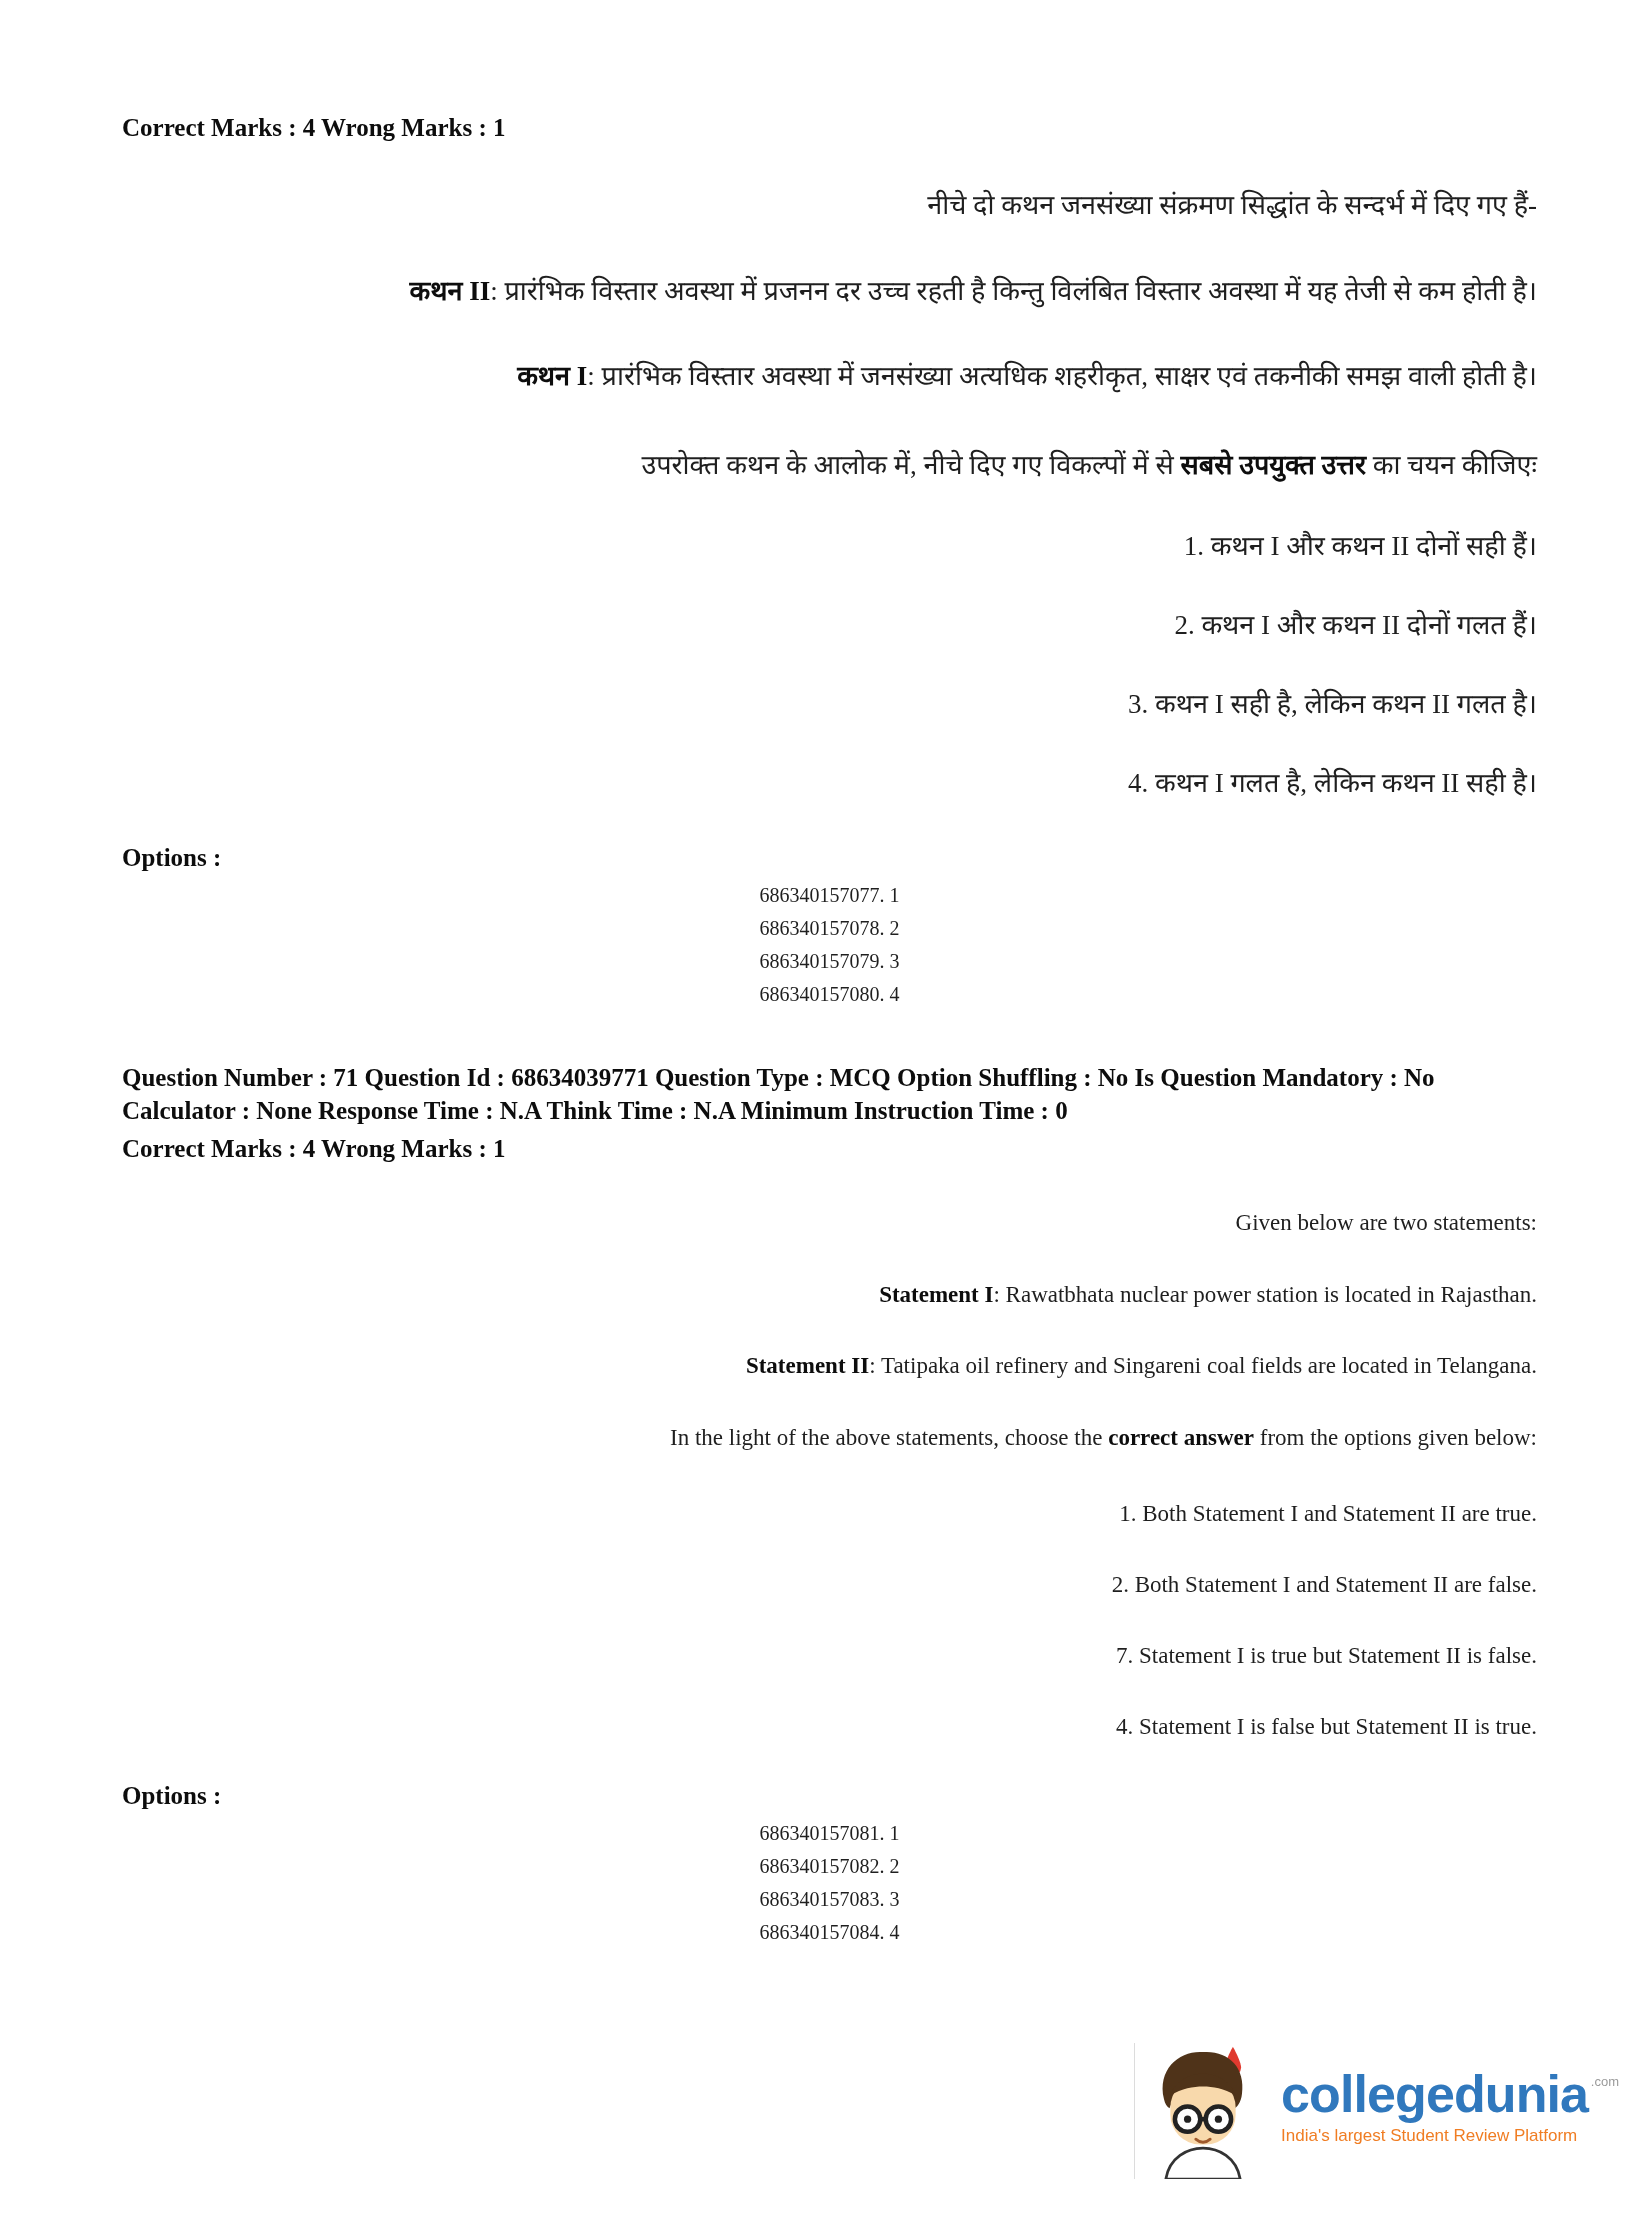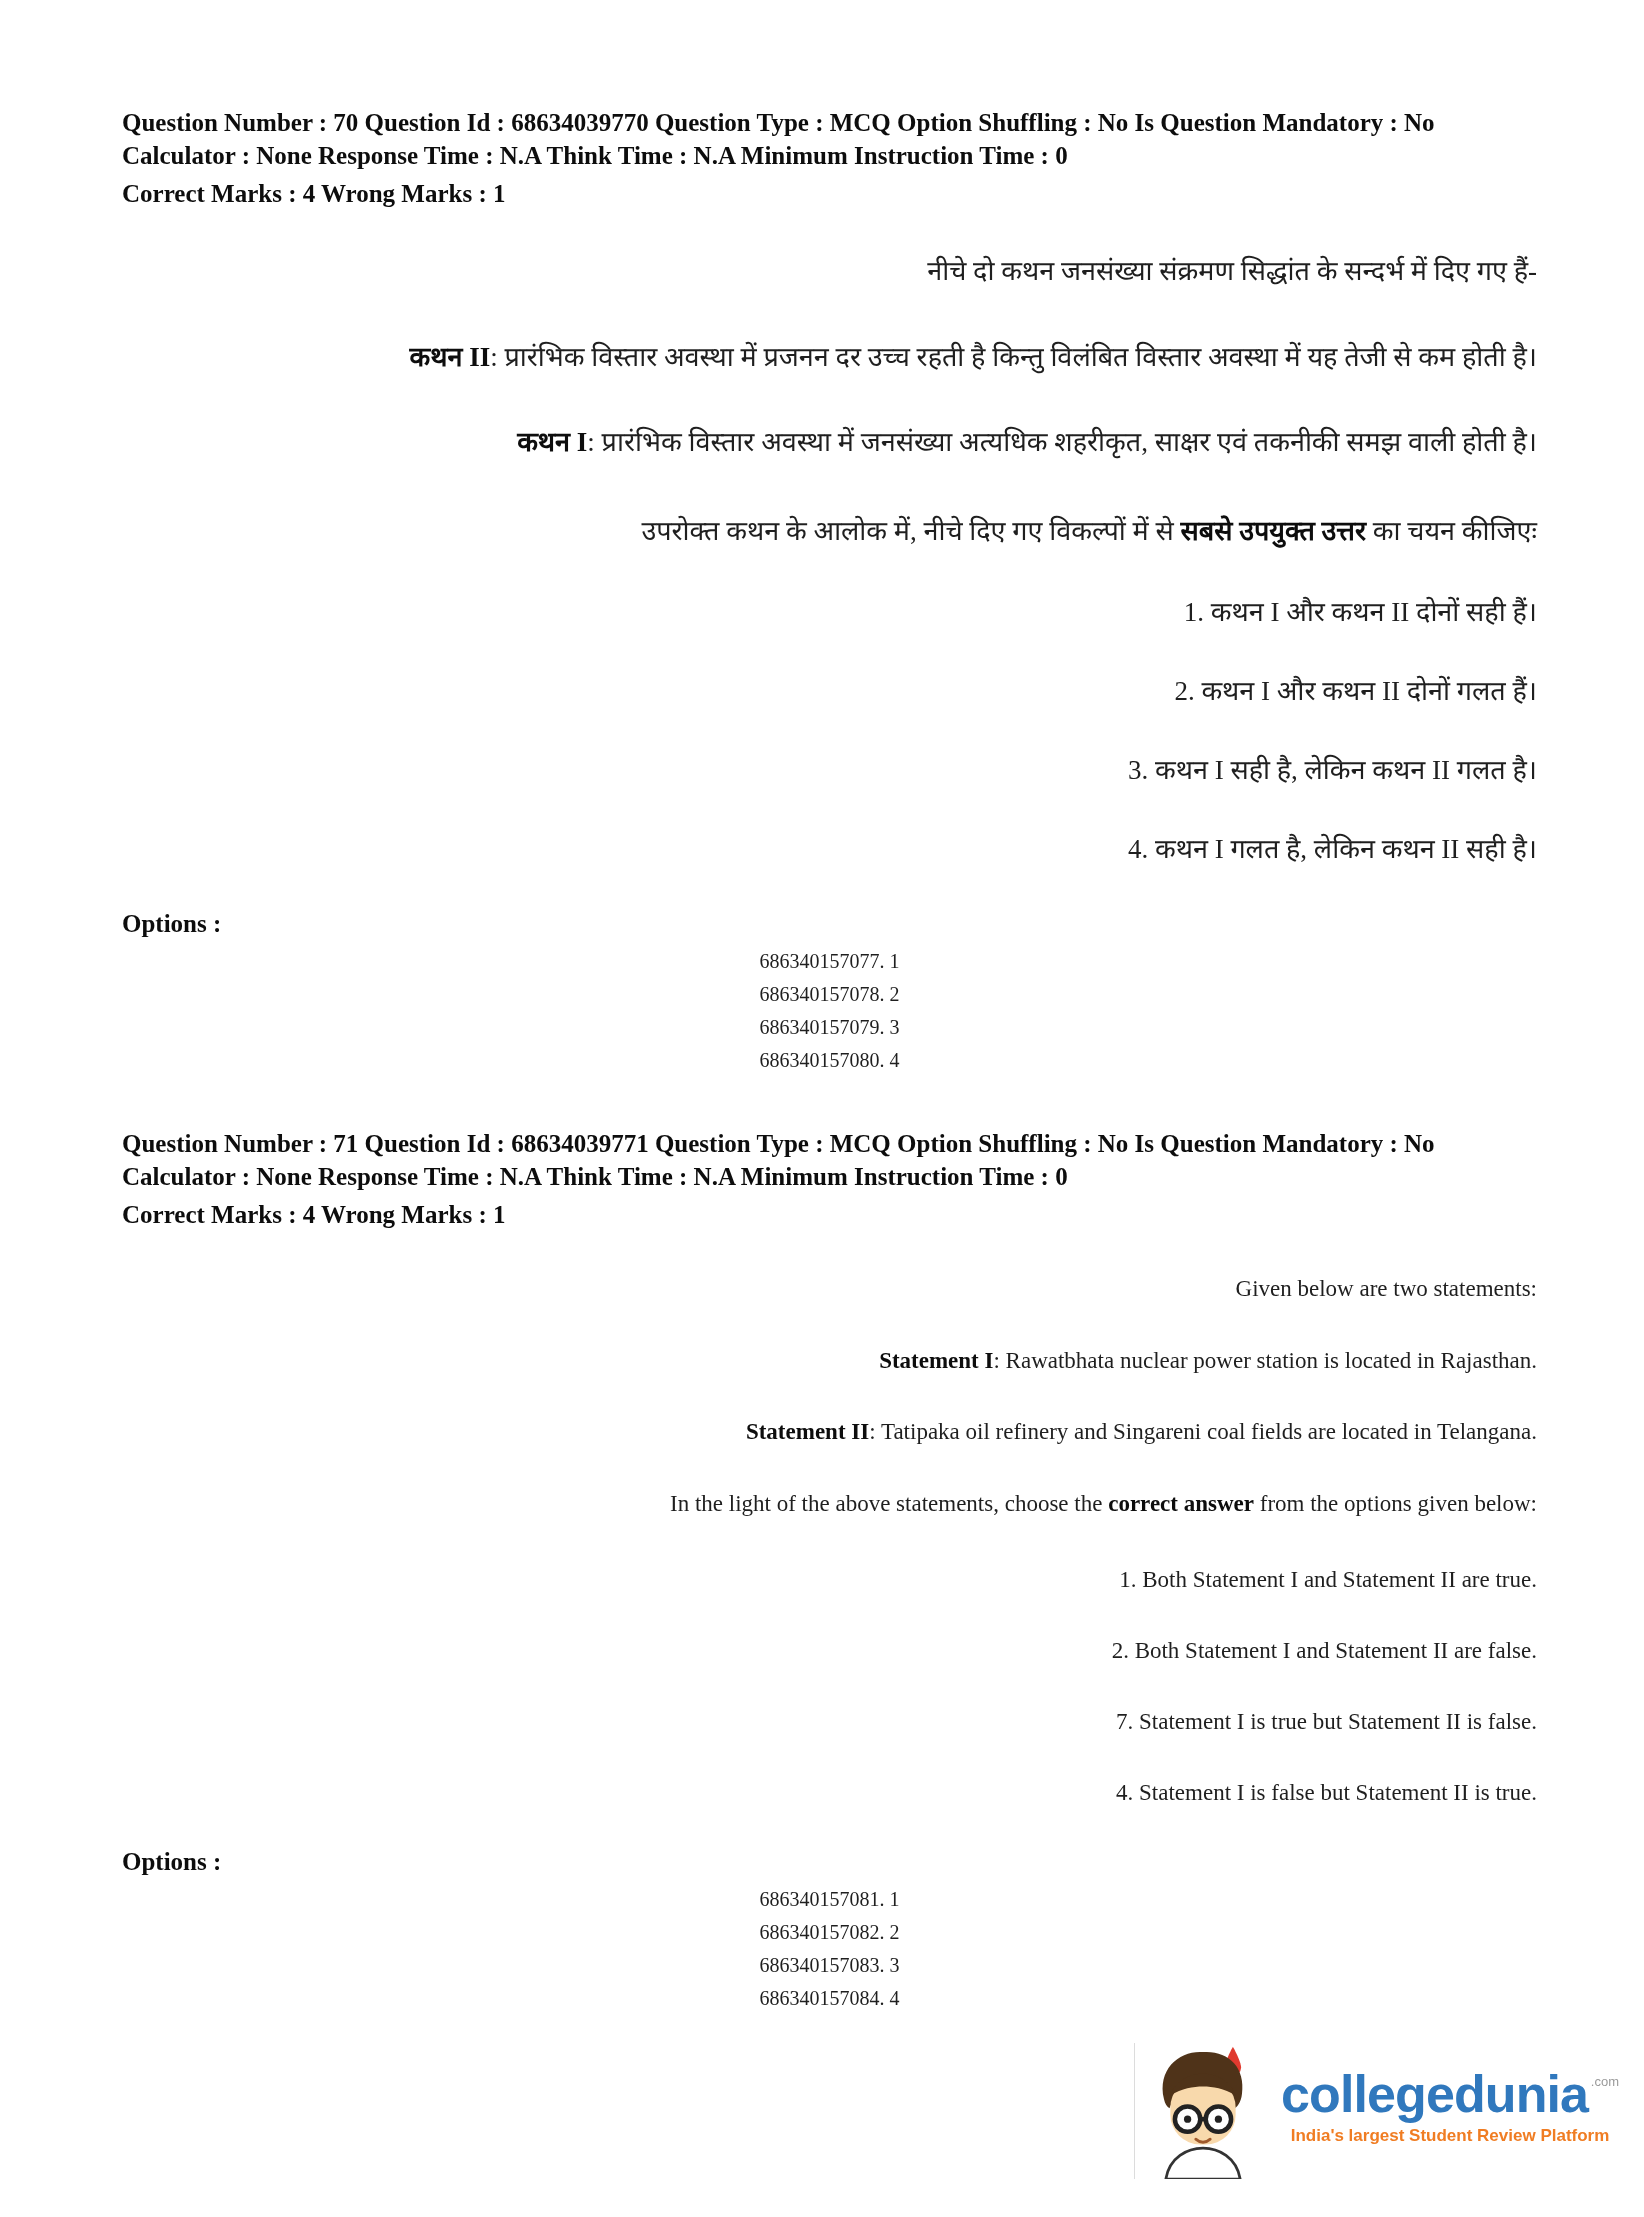--- a/index.html
+++ b/index.html
@@ -77,34 +77,33 @@
   }
   .brand-suffix {
     font-family: "Liberation Sans", sans-serif;
     font-size: 13px;
     color: #9a9a9a;
     margin-left: 2.7px;
     margin-top: 7.2px;
   }
   .brand-tagline {
     font-family: "Liberation Sans", sans-serif;
-    font-weight: bold;
+    font-weight: normal;
     font-size: 17px;
     color: var(--tagline-color);
     margin-top: 5.4px;
-    text-align: center;
+    text-align: left;
   }
 </style>
 </head>
 <body>
 
 <div class="page">
 
   <section class="question">
-    <p class="qheader">Question Number : 70 Question Id : 68634039770 Question Type : MCQ Option Shuffling : No Is Question Mandatory : No Calculator : None Response Time : N.A Think Time : N.A Minimum Instruction Time : 0</p>
     <p class="qheader marks-line">Correct Marks : 4 Wrong Marks : 1</p>
 
     <div class="qbody hindi">
       <p class="intro">नीचे दो कथन जनसंख्या संक्रमण सिद्धांत के सन्दर्भ में दिए गए हैं-</p>
 
       <p class="statement">
         <b>कथन II</b><span>: प्रारंभिक विस्तार अवस्था में प्रजनन दर उच्च रहती है किन्तु विलंबित विस्तार अवस्था में यह तेजी से कम होती है।</span>
       </p>
 
       <p class="statement">

